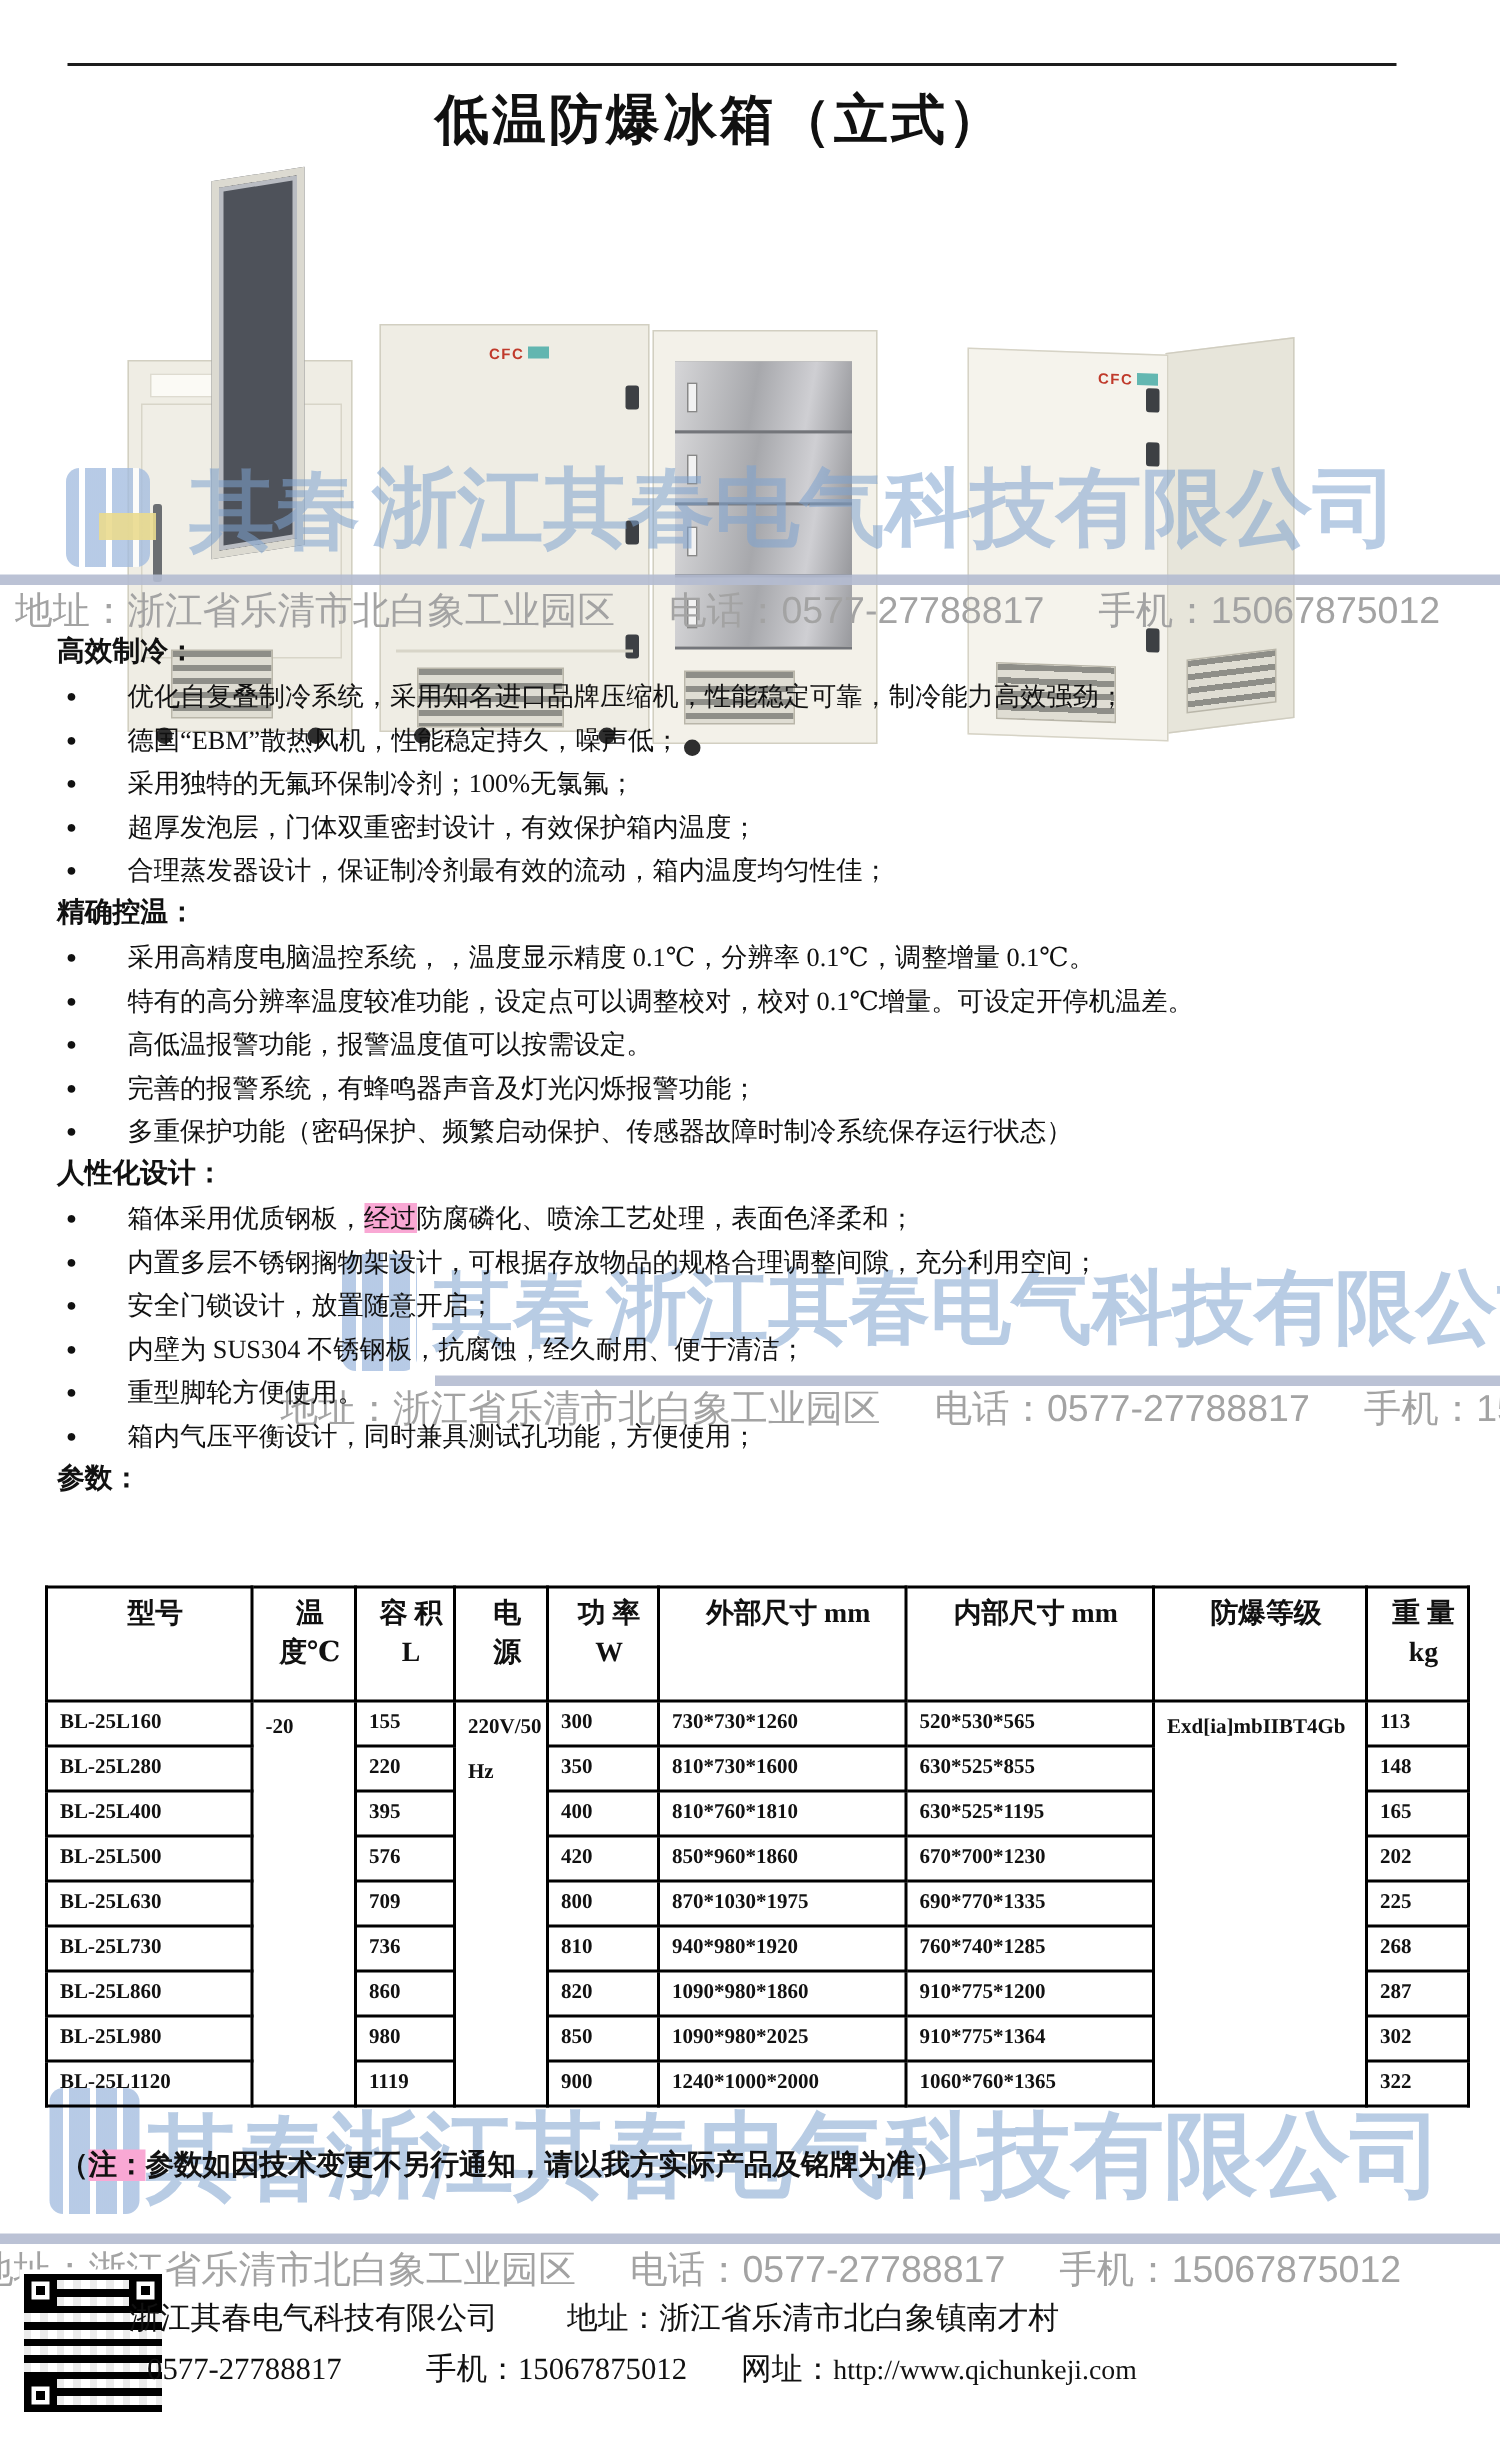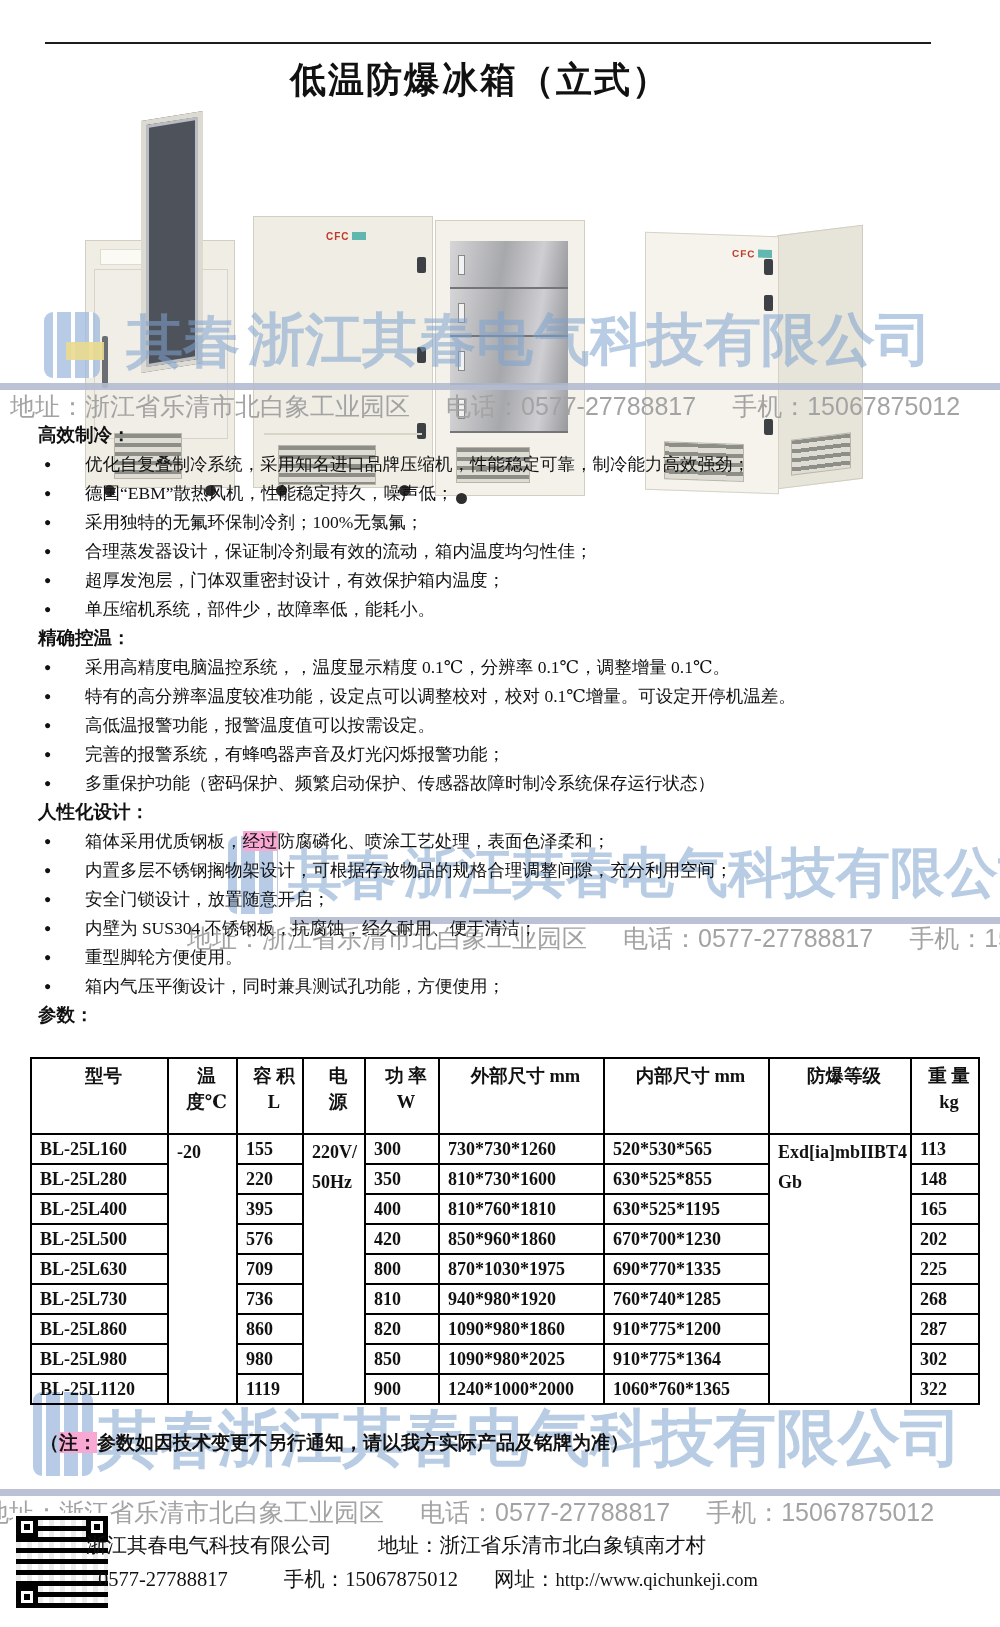--- a/index.html
+++ b/index.html
@@ -50,21 +50,21 @@
   .content{position:absolute;left:38px;top:421px;width:940px;z-index:3;}
   .sec-h{font-weight:bold;font-size:18.5px;height:29px;line-height:29px;}
   .bullet{position:relative;height:29px;line-height:29px;padding-left:47px;font-size:17.5px;white-space:nowrap;}
   .bullet::before{content:"●";position:absolute;left:6px;top:0;font-size:12px;}
   .hl{background:#f9a8d4;}
 
   
   .ptable{position:absolute;left:30px;top:1057px;z-index:3;border-collapse:collapse;table-layout:fixed;width:948px;}
   .ptable th,.ptable td{border:2px solid #000;font-weight:bold;padding:0 0 0 8px;overflow:hidden;}
   .ptable th{font-size:18.5px;text-align:center;vertical-align:top;line-height:26px;padding-top:4px;height:70px;}
-  .ptable td{font-size:18px;height:28px;line-height:26px;white-space:nowrap;}
+  .ptable td{font-size:14px;height:28px;line-height:26px;white-space:nowrap;}
   .ptable td.vtop{vertical-align:top;padding-top:2px;white-space:normal;word-break:break-all;line-height:30px;}
   .hl2{display:block;}
 
   
   .note{position:absolute;left:40px;top:1430px;z-index:3;font-size:19px;font-weight:bold;white-space:nowrap;}
   .qr{position:absolute;left:16px;top:1516px;width:92px;height:92px;z-index:4;background:
       repeating-linear-gradient(0deg,#000 0 5px,rgba(255,255,255,.92) 5px 11px),
       repeating-linear-gradient(90deg,#000 0 5px,#fff 5px 11px);outline:3px solid #fff;}
   .qr i{position:absolute;width:22px;height:22px;border:5px solid #000;background:#fff;box-sizing:border-box;}
   .qr i::after{content:"";position:absolute;left:3px;top:3px;width:6px;height:6px;background:#000;}
@@ -161,23 +161,22 @@
   </div>
 
   <div class="top-rule"></div>
   <div class="title">低温防爆冰箱（立式）</div>
 
   <div class="content">
     <div class="sec-h">高效制冷：</div>
     <div class="bullet"><span>优化自复叠制冷系统，采用知名进口品牌压缩机，性能稳定可靠，制冷能力高效强劲；</span><span class="hl"></span><span></span></div>
     <div class="bullet"><span>德国“EBM”散热风机，性能稳定持久，噪声低；</span><span class="hl"></span><span></span></div>
     <div class="bullet"><span>采用独特的无氟环保制冷剂；100%无氯氟；</span><span class="hl"></span><span></span></div>
+    <div class="bullet"><span>超厚发泡层，门体双重密封设计，有效保护箱内温度；</span><span class="hl"></span><span></span></div>
     <div class="bullet"><span>合理蒸发器设计，保证制冷剂最有效的流动，箱内温度均匀性佳；</span><span class="hl"></span><span></span></div>
-    <div class="bullet"><span>超厚发泡层，门体双重密封设计，有效保护箱内温度；</span><span class="hl"></span><span></span></div>
-    <div class="bullet"><span>单压缩机系统，部件少，故障率低，能耗小。</span><span class="hl"></span><span></span></div>
 
     <div class="sec-h">精确控温：</div>
     <div class="bullet"><span>采用高精度电脑温控系统，，温度显示精度 0.1℃，分辨率 0.1℃，调整增量 0.1℃。</span><span class="hl"></span><span></span></div>
     <div class="bullet"><span>特有的高分辨率温度较准功能，设定点可以调整校对，校对 0.1℃增量。可设定开停机温差。</span><span class="hl"></span><span></span></div>
     <div class="bullet"><span>高低温报警功能，报警温度值可以按需设定。</span><span class="hl"></span><span></span></div>
 
     <div class="bullet"><span>完善的报警系统，有蜂鸣器声音及灯光闪烁报警功能；</span><span class="hl"></span><span></span></div>
     <div class="bullet"><span>多重保护功能（密码保护、频繁启动保护、传感器故障时制冷系统保存运行状态）</span><span class="hl"></span><span></span></div>
 
     <div class="sec-h">人性化设计：</div>

